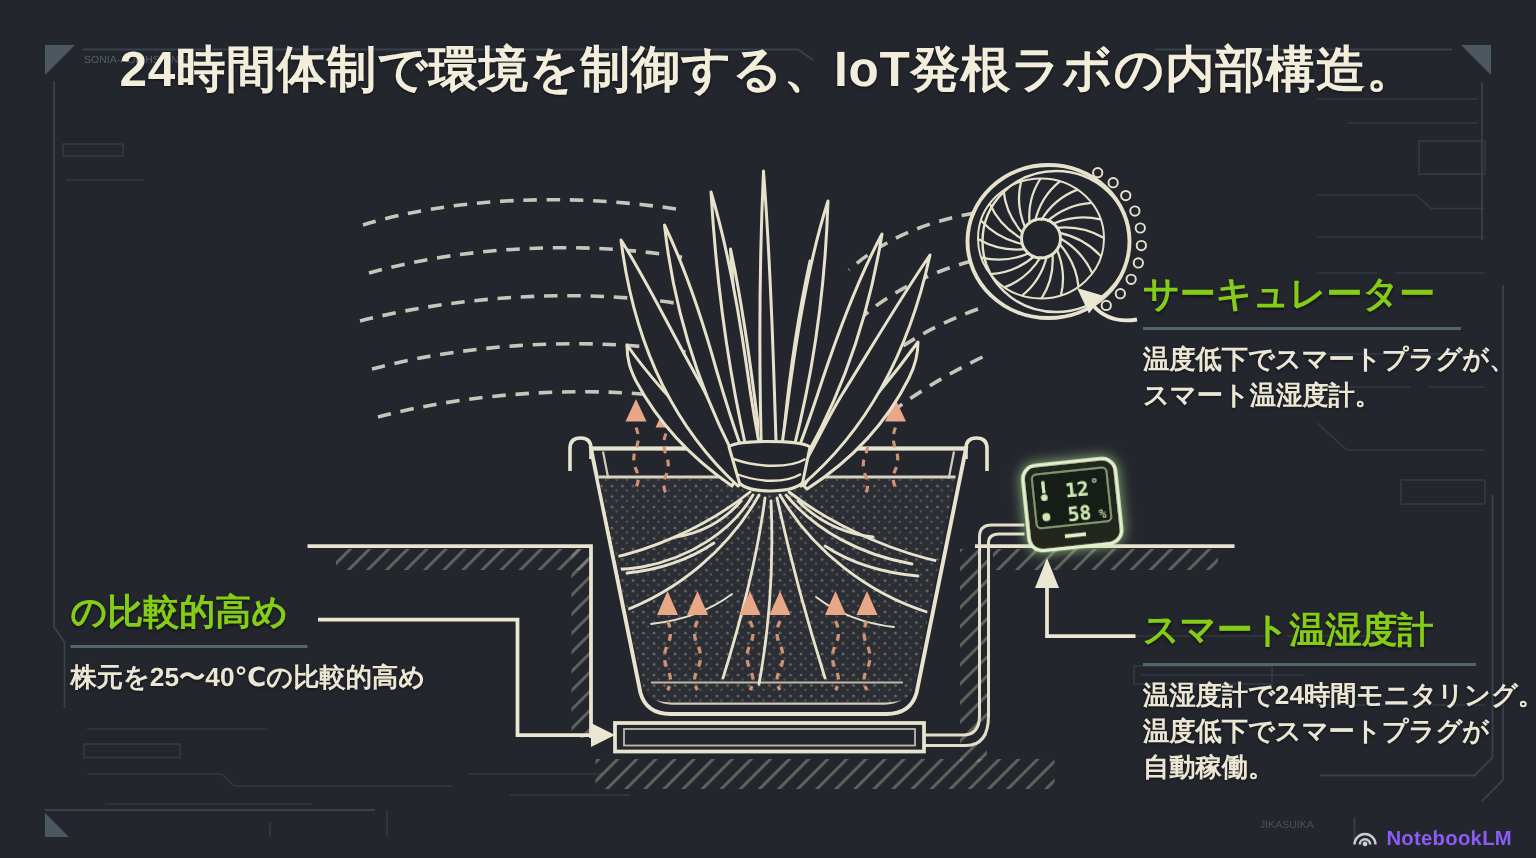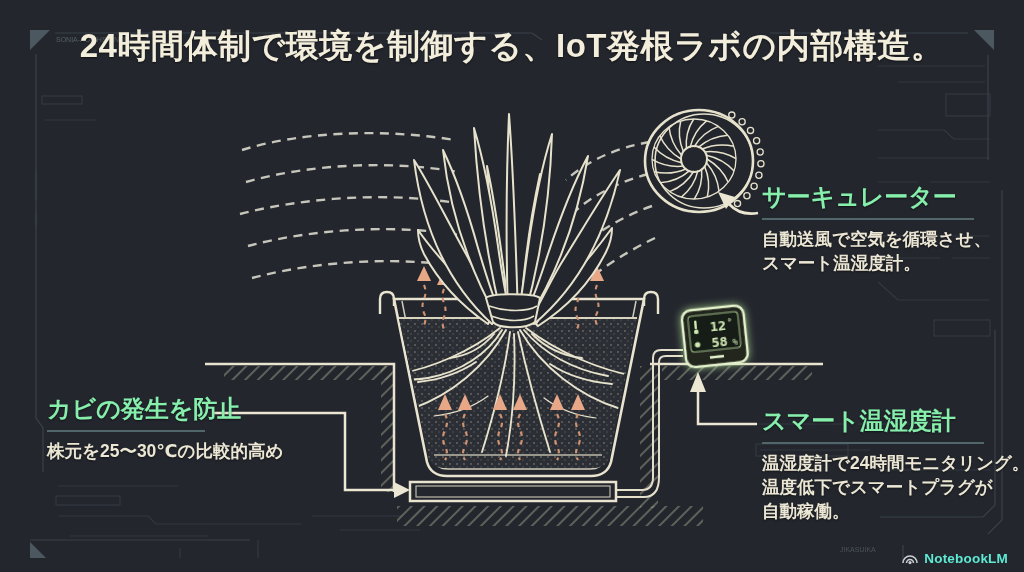--- a/index.html
+++ b/index.html
@@ -9,37 +9,37 @@
     font-family:"Liberation Sans","DejaVu Sans",sans-serif;
   }
   
   .title{
     position:absolute;left:0;top:24px;width:1024px;text-align:center;
     font-size:33px;font-weight:700;color:#f3eedb;letter-spacing:.5px;
     text-shadow:0 1px 2px rgba(0,0,0,.55);
   }
   .callout{position:absolute;color:#ece7d4;}
   .callout h3{
-    margin:0;font-size:24px;font-weight:700;color:#86efac;line-height:1.05;
+    margin:0;font-size:24px;font-weight:700;color:#84cc16;line-height:1.05;
     text-shadow:0 1px 2px rgba(0,0,0,.5);white-space:nowrap;
   }
   .callout .rule{height:2px;background:#51666b;margin:9px 0 7px 0;}
   .callout p{margin:0;font-size:17.5px;font-weight:700;line-height:1.38;white-space:nowrap;
     text-shadow:0 1px 2px rgba(0,0,0,.5);}
   .callout p span{display:block;}
   #callout-circulator{left:762px;top:184px;}
   #callout-circulator .rule{width:212px;}
   #callout-heater{left:47px;top:396px;}
   #callout-heater .rule{width:158px;}
   #callout-sensor{left:762px;top:408px;}
   #callout-sensor .rule{width:222px;}
   
   .watermark{
     position:absolute;right:16px;bottom:6px;display:flex;align-items:center;gap:5px;
-    color:#5eead4;font-size:13.5px;font-weight:700;letter-spacing:.2px;
+    color:#8b5cf6;font-size:13.5px;font-weight:700;letter-spacing:.2px;
   }
   svg{position:absolute;left:0;top:0;}
 </style>
 </head>
 <body>
 
 <div id="stage">
 
   <svg width="1024" height="572" viewBox="0 0 1024 572">
     <g stroke="#3d4650" stroke-width="1.2" fill="none" opacity="0.85">
@@ -298,30 +298,30 @@
       <polygon points="690,392 698,372 706,392" fill="#ece7d3"></polygon>
     </g>
   </svg>
 
   <div class="title">24時間体制で環境を制御する、IoT発根ラボの内部構造。</div>
 
   <div class="callout" id="callout-circulator">
     <h3>サーキュレーター</h3>
     <div class="rule"></div>
     <p>
-      <span>自動送風で空気を循環させ、</span>
+      <span>温度低下でスマートプラグが、</span>
       <span>スマート温湿度計。</span>
     </p>
   </div>
 
   <div class="callout" id="callout-heater">
-    <h3>カビの発生を防止</h3>
+    <h3>の比較的高め</h3>
     <div class="rule"></div>
     <p>
-      <span>株元を25〜30℃の比較的高め</span>
+      <span>株元を25〜40℃の比較的高め</span>
     </p>
   </div>
 
   <div class="callout" id="callout-sensor">
     <h3>スマート温湿度計</h3>
     <div class="rule"></div>
     <p>
       <span>温湿度計で24時間モニタリング。</span>
       <span>温度低下でスマートプラグが</span>
       <span>自動稼働。</span>

